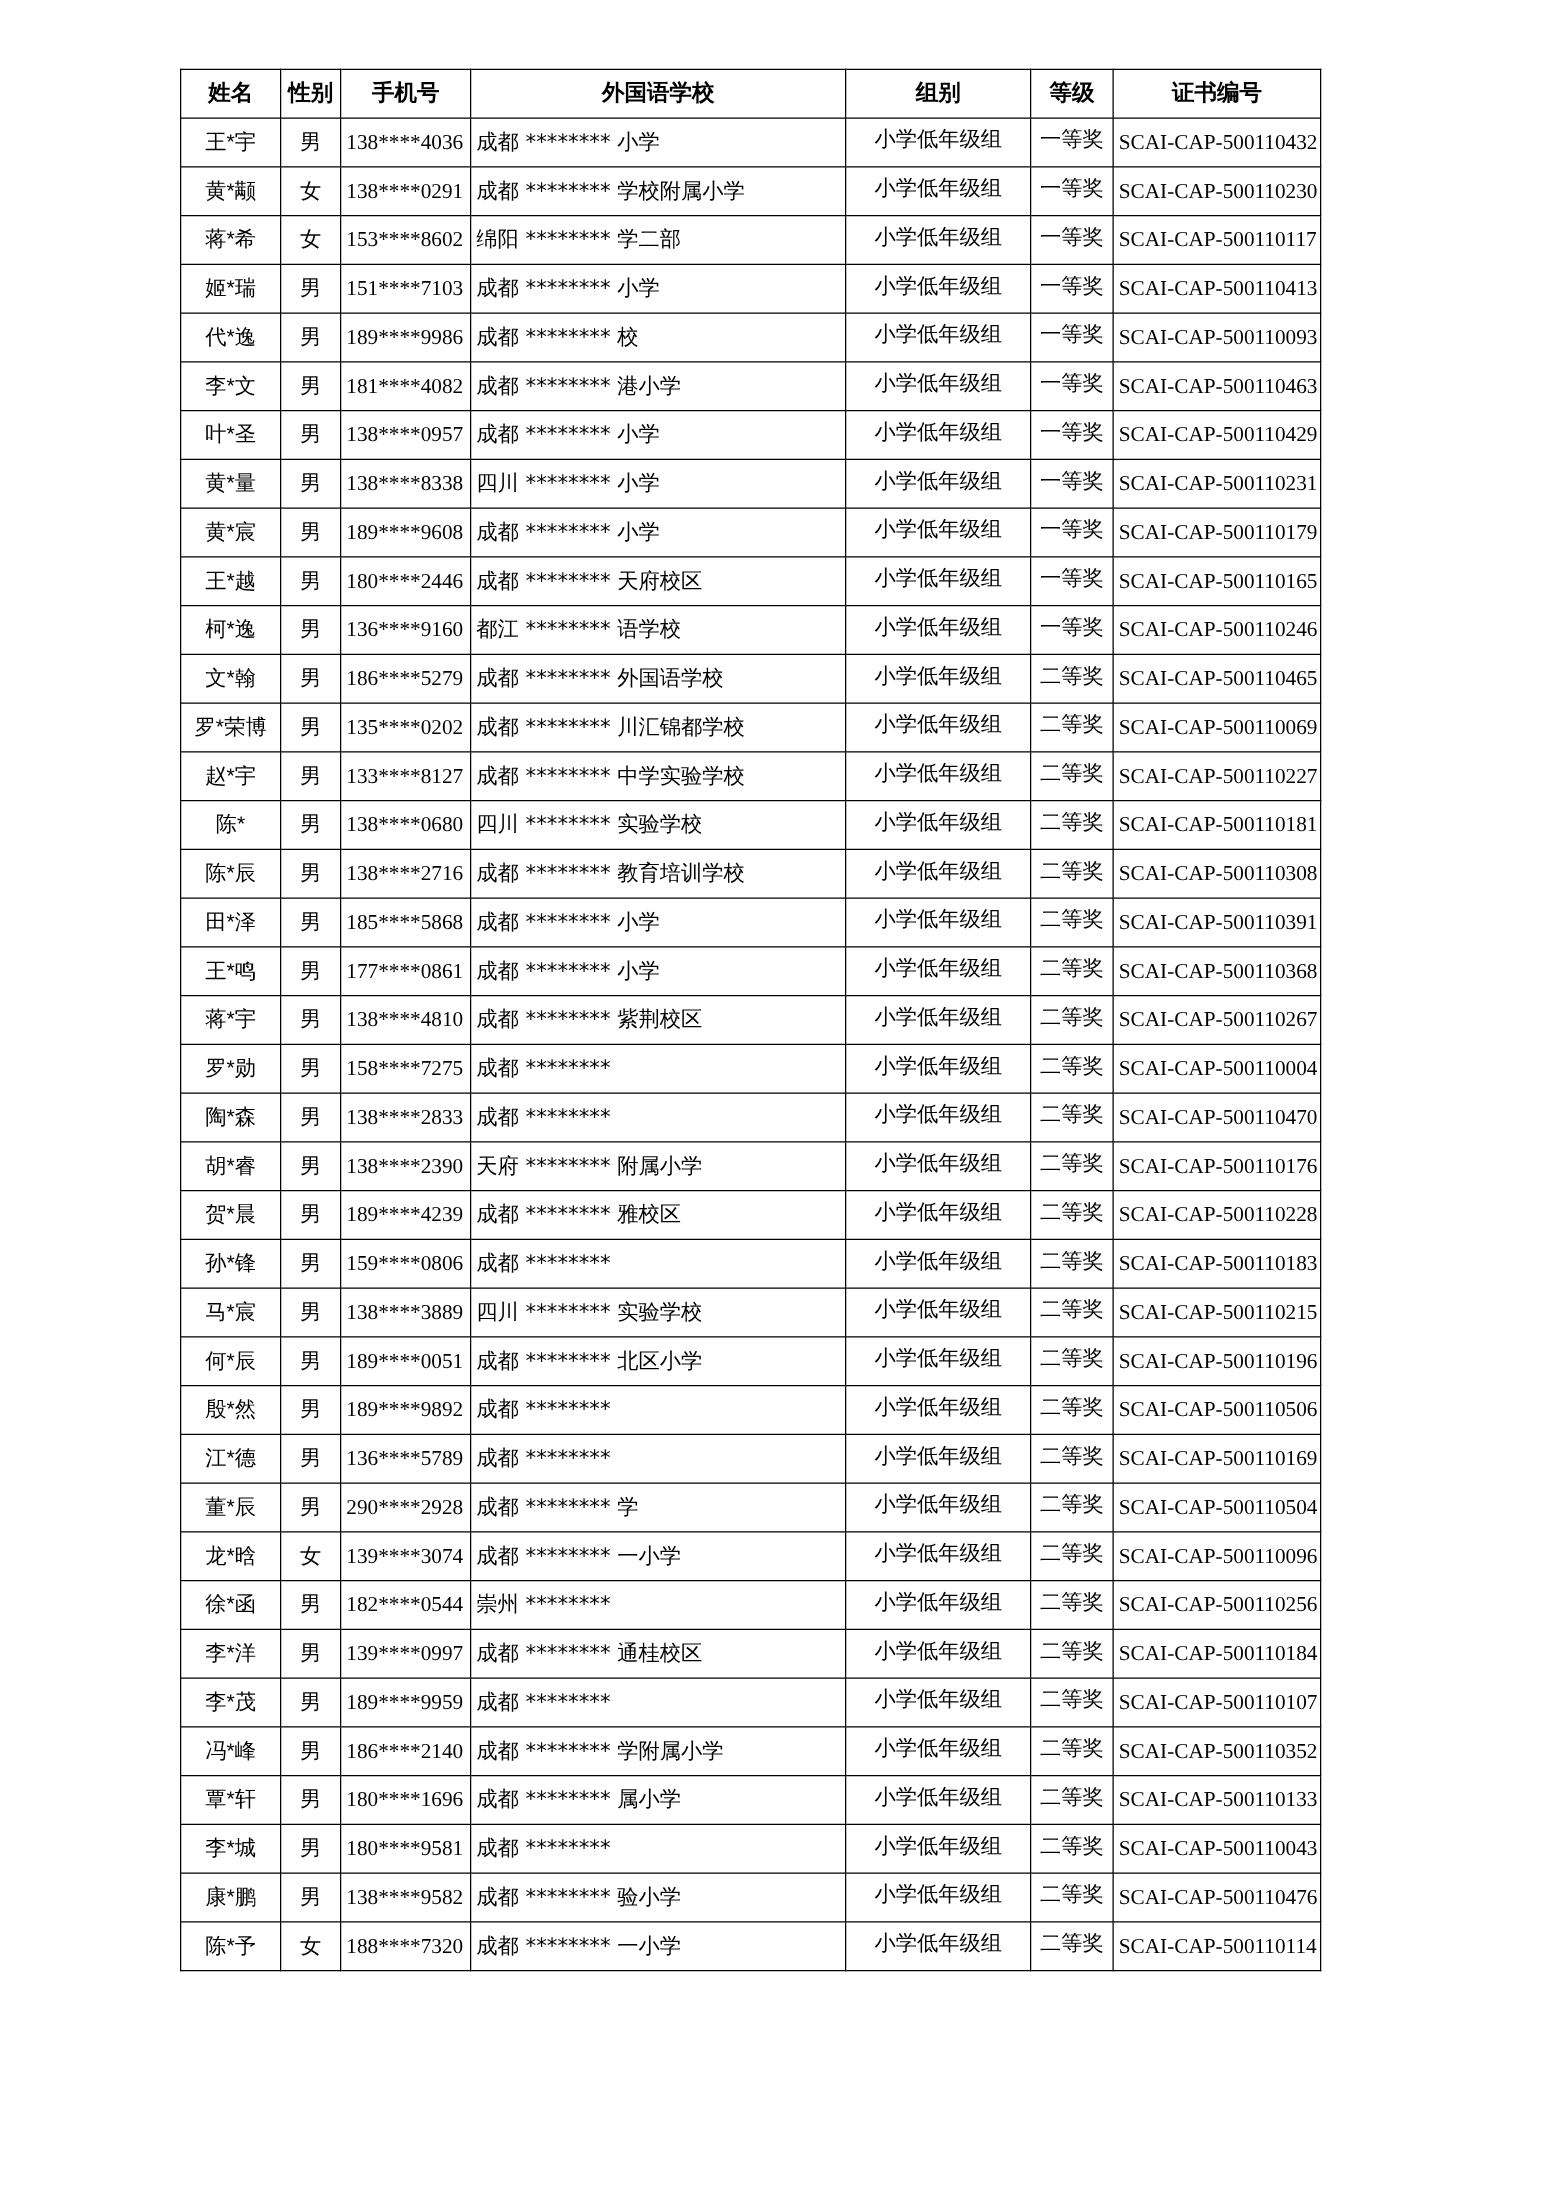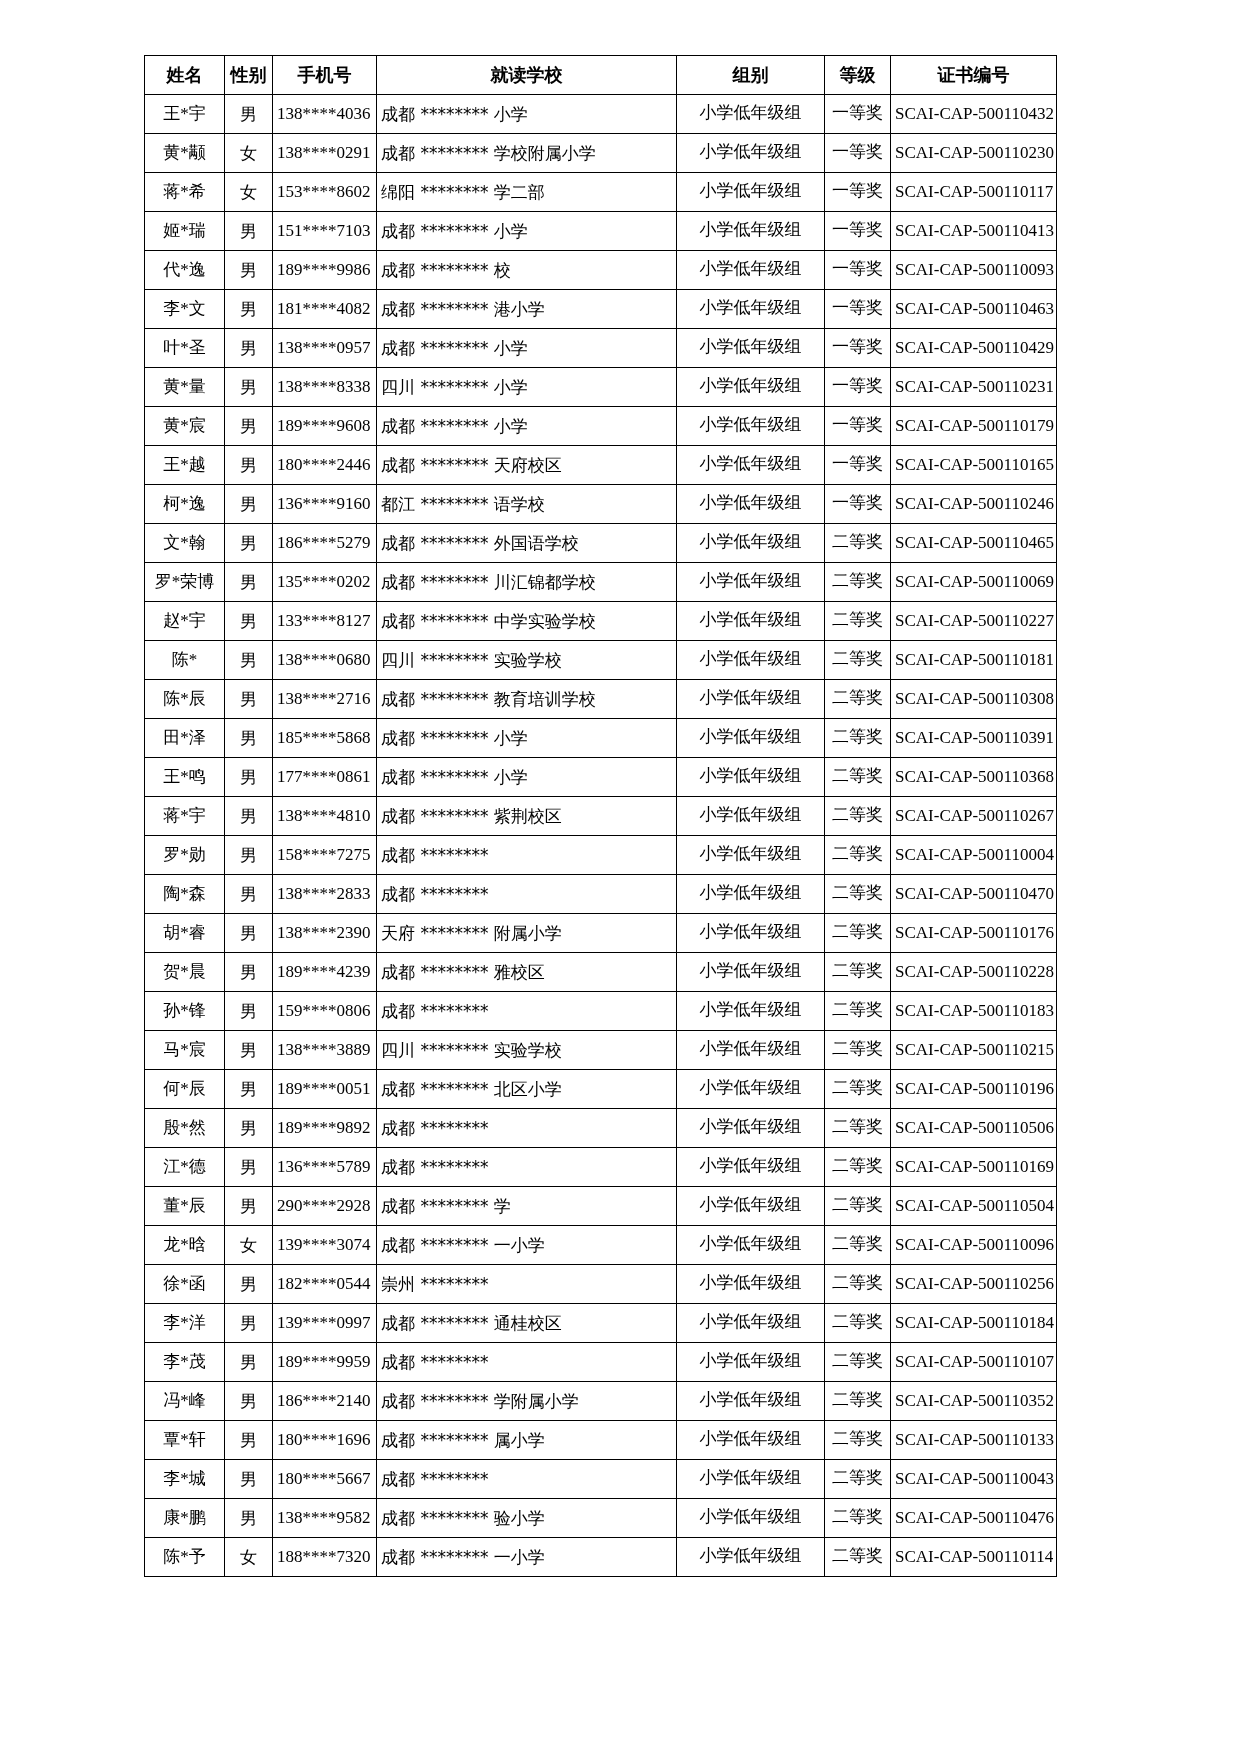--- a/index.html
+++ b/index.html
@@ -51,21 +51,21 @@
   }
   
   col.c-name    { width: 80px; }
   col.c-gender  { width: 48px; }
   col.c-phone   { width: 104px; }
   col.c-school  { width: 300px; }
   col.c-group   { width: 148px; }
   col.c-level   { width: 66px; }
   col.c-cert    { width: 166px; }
 
-  td.name   { text-align: center; font-family: Liberation Serif, serif; font-size: 17px; }
+  td.name   { text-align: center; font-family: Liberation Sans, sans-serif; font-size: 17px; }
   td.gender { text-align: center; font-family: "DejaVu Sans", "Liberation Sans", sans-serif; font-size: 17px; }
   td.phone  { text-align: left; font-family: "Liberation Serif", "DejaVu Serif", serif; font-size: 17px; letter-spacing: 0px; }
   td.school { text-align: left; font-family: "DejaVu Sans", "Liberation Sans", sans-serif; font-size: 16px; }
   td.group  { text-align: center; font-family: Liberation Mono, monospace; font-size: 16px; }
   td.level  { text-align: center; font-family: Liberation Mono, monospace; font-size: 16px; }
   td.cert   { text-align: center; font-family: "Liberation Serif", "DejaVu Serif", serif; font-size: 16px; }
 </style>
 </head>
 <body>
 
@@ -79,21 +79,21 @@
         <col class="c-school">
           <col class="c-group">
           <col class="c-level">
           <col class="c-cert">
       </colgroup>
       <thead>
         <tr>
           <th>姓名</th>
           <th>性别</th>
           <th>手机号</th>
-          <th>就读学校</th>
+          <th>外国语学校</th>
           <th>组别</th>
           <th>等级</th>
           <th>证书编号</th>
         </tr>
       </thead>
       <tbody id="table-body">
           <tr>
             <td class="name">王*宇</td>
             <td class="gender">男</td>
             <td class="phone">138****4036</td>
@@ -404,21 +404,21 @@
             <td class="gender">男</td>
             <td class="phone">180****1696</td>
             <td class="school">成都 ******** 属小学</td>
             <td class="group">小学低年级组</td>
             <td class="level">二等奖</td>
             <td class="cert">SCAI-CAP-500110133</td>
           </tr>
           <tr>
             <td class="name">李*城</td>
             <td class="gender">男</td>
-            <td class="phone">180****5667</td>
+            <td class="phone">180****9581</td>
             <td class="school">成都 ********</td>
             <td class="group">小学低年级组</td>
             <td class="level">二等奖</td>
             <td class="cert">SCAI-CAP-500110043</td>
           </tr>
           <tr>
             <td class="name">康*鹏</td>
             <td class="gender">男</td>
             <td class="phone">138****9582</td>
             <td class="school">成都 ******** 验小学</td>

